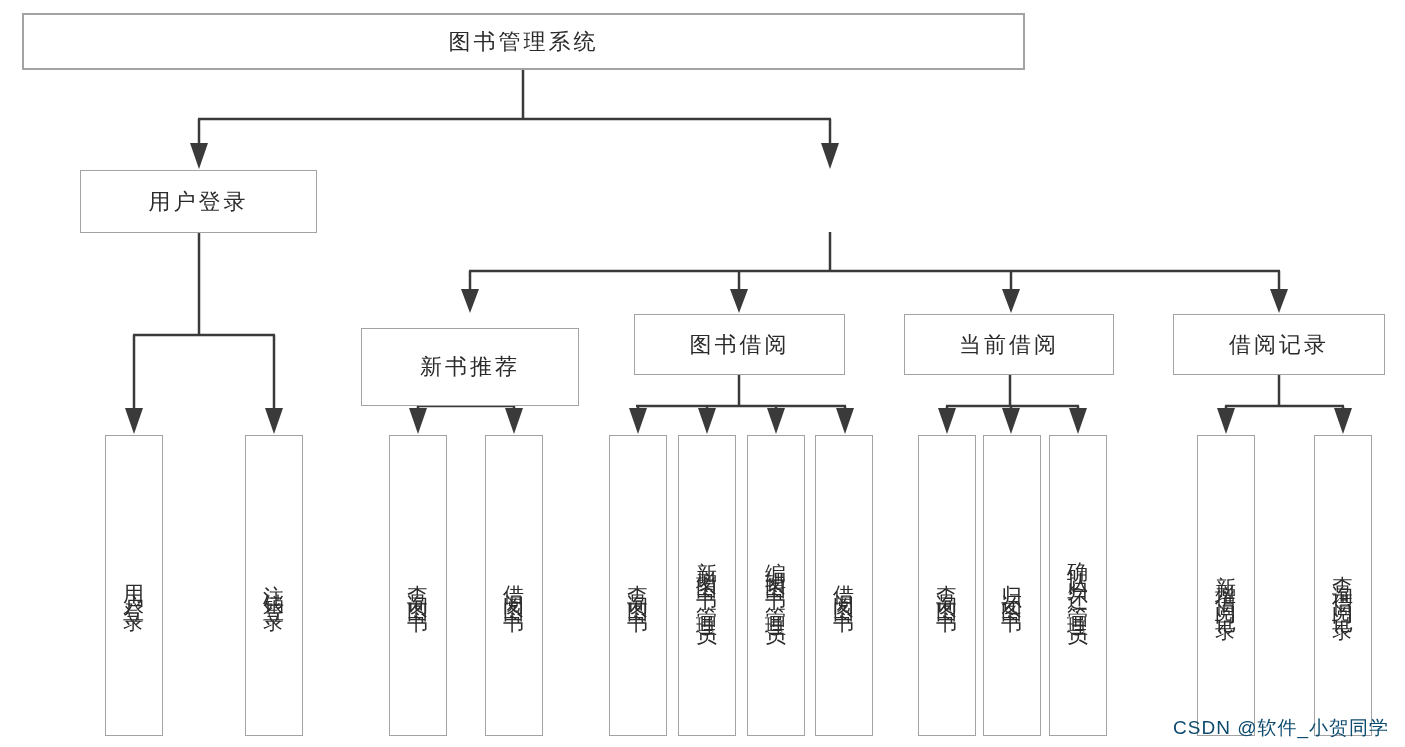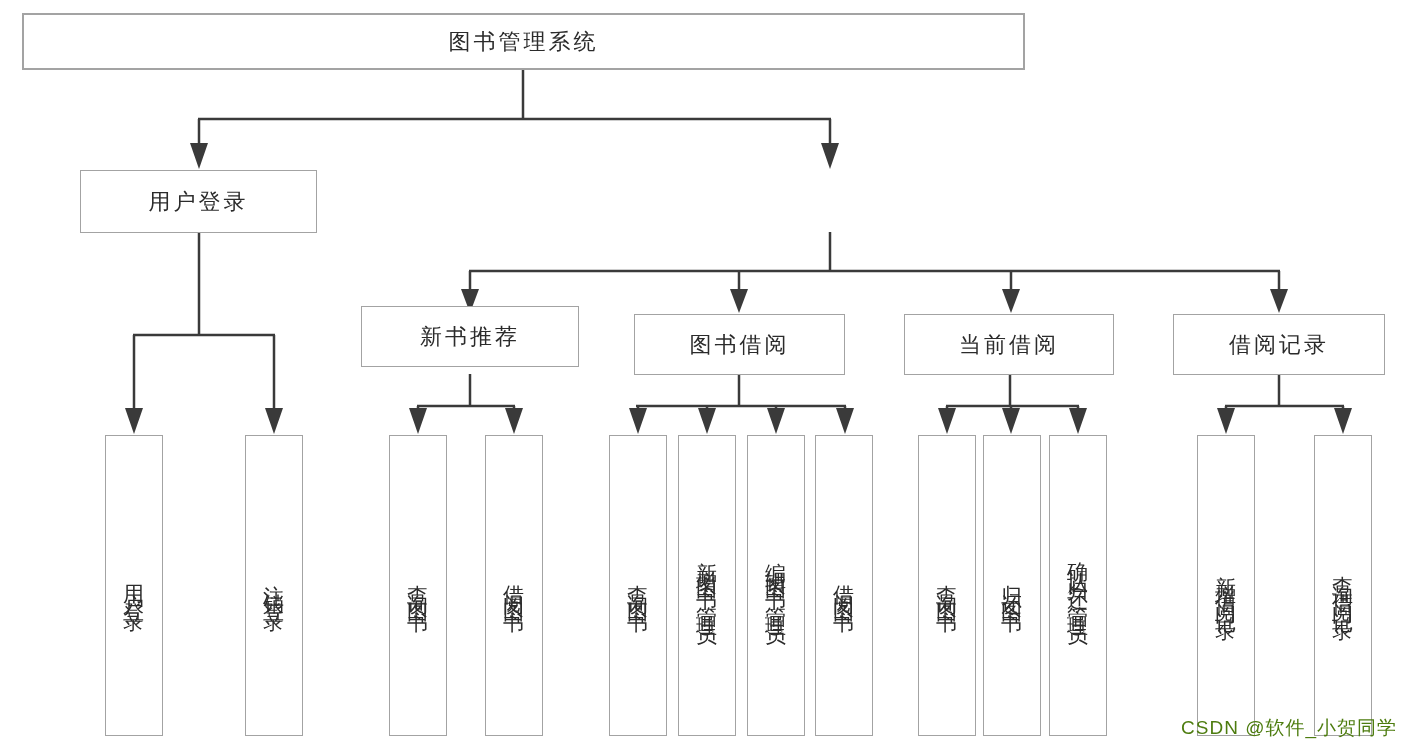--- a/index.html
+++ b/index.html
@@ -30,24 +30,24 @@
   .box.v .lbl {
     writing-mode:vertical-lr;
     text-orientation:mixed;
     font-size:21px;
     line-height:1;
     letter-spacing:9px;
     color:#2b2b2b;
   }
   .watermark {
     position:absolute;
-    right:8px; bottom:6px;
+    right:16px; bottom:6px;
     font-size:19px;
     letter-spacing:1px;
-    color:#4d7c0f;
+    color:#0c4a6e;
     white-space:nowrap;
     margin-left:8px;
   }
 </style>
 </head>
 <body>
 
 <div class="canvas">
 
   <svg class="connectors" width="1405" height="747" viewBox="0 0 1405 747" aria-hidden="true">
@@ -120,21 +120,21 @@
   </svg>
 
   <div class="box h root" style="left:22px;top:13px;width:1003px;height:57px">
     <span class="lbl">图书管理系统</span>
   </div>
 
   <div class="box h" style="left:80px;top:170px;width:237px;height:63px">
     <span class="lbl">用户登录</span>
   </div>
 
-  <div class="box h" style="left:361px;top:306px;width:218px;height:61px">
+  <div class="box h" style="left:361px;top:328px;width:218px;height:78px">
     <span class="lbl">新书推荐</span>
   </div>
   <div class="box h" style="left:634px;top:314px;width:211px;height:61px">
     <span class="lbl">图书借阅</span>
   </div>
   <div class="box h" style="left:904px;top:314px;width:210px;height:61px">
     <span class="lbl">当前借阅</span>
   </div>
   <div class="box h" style="left:1173px;top:314px;width:212px;height:61px">
     <span class="lbl">借阅记录</span>

